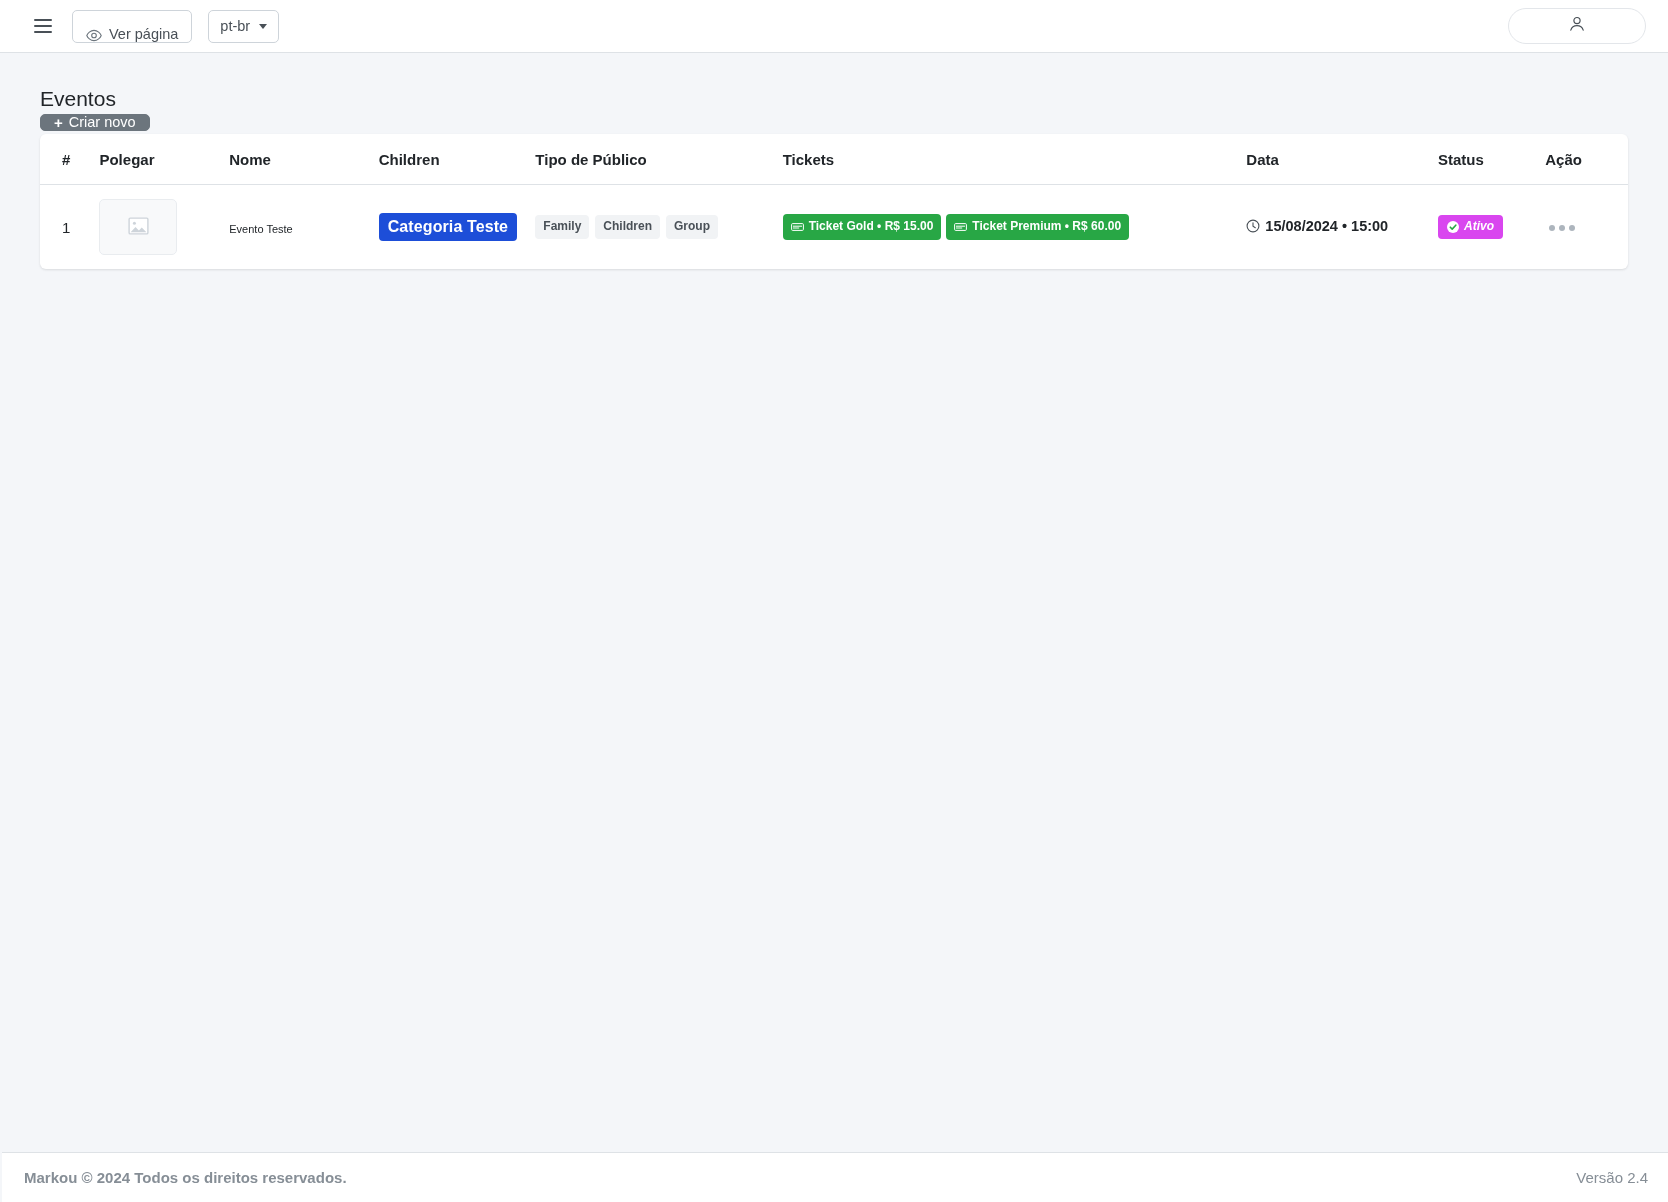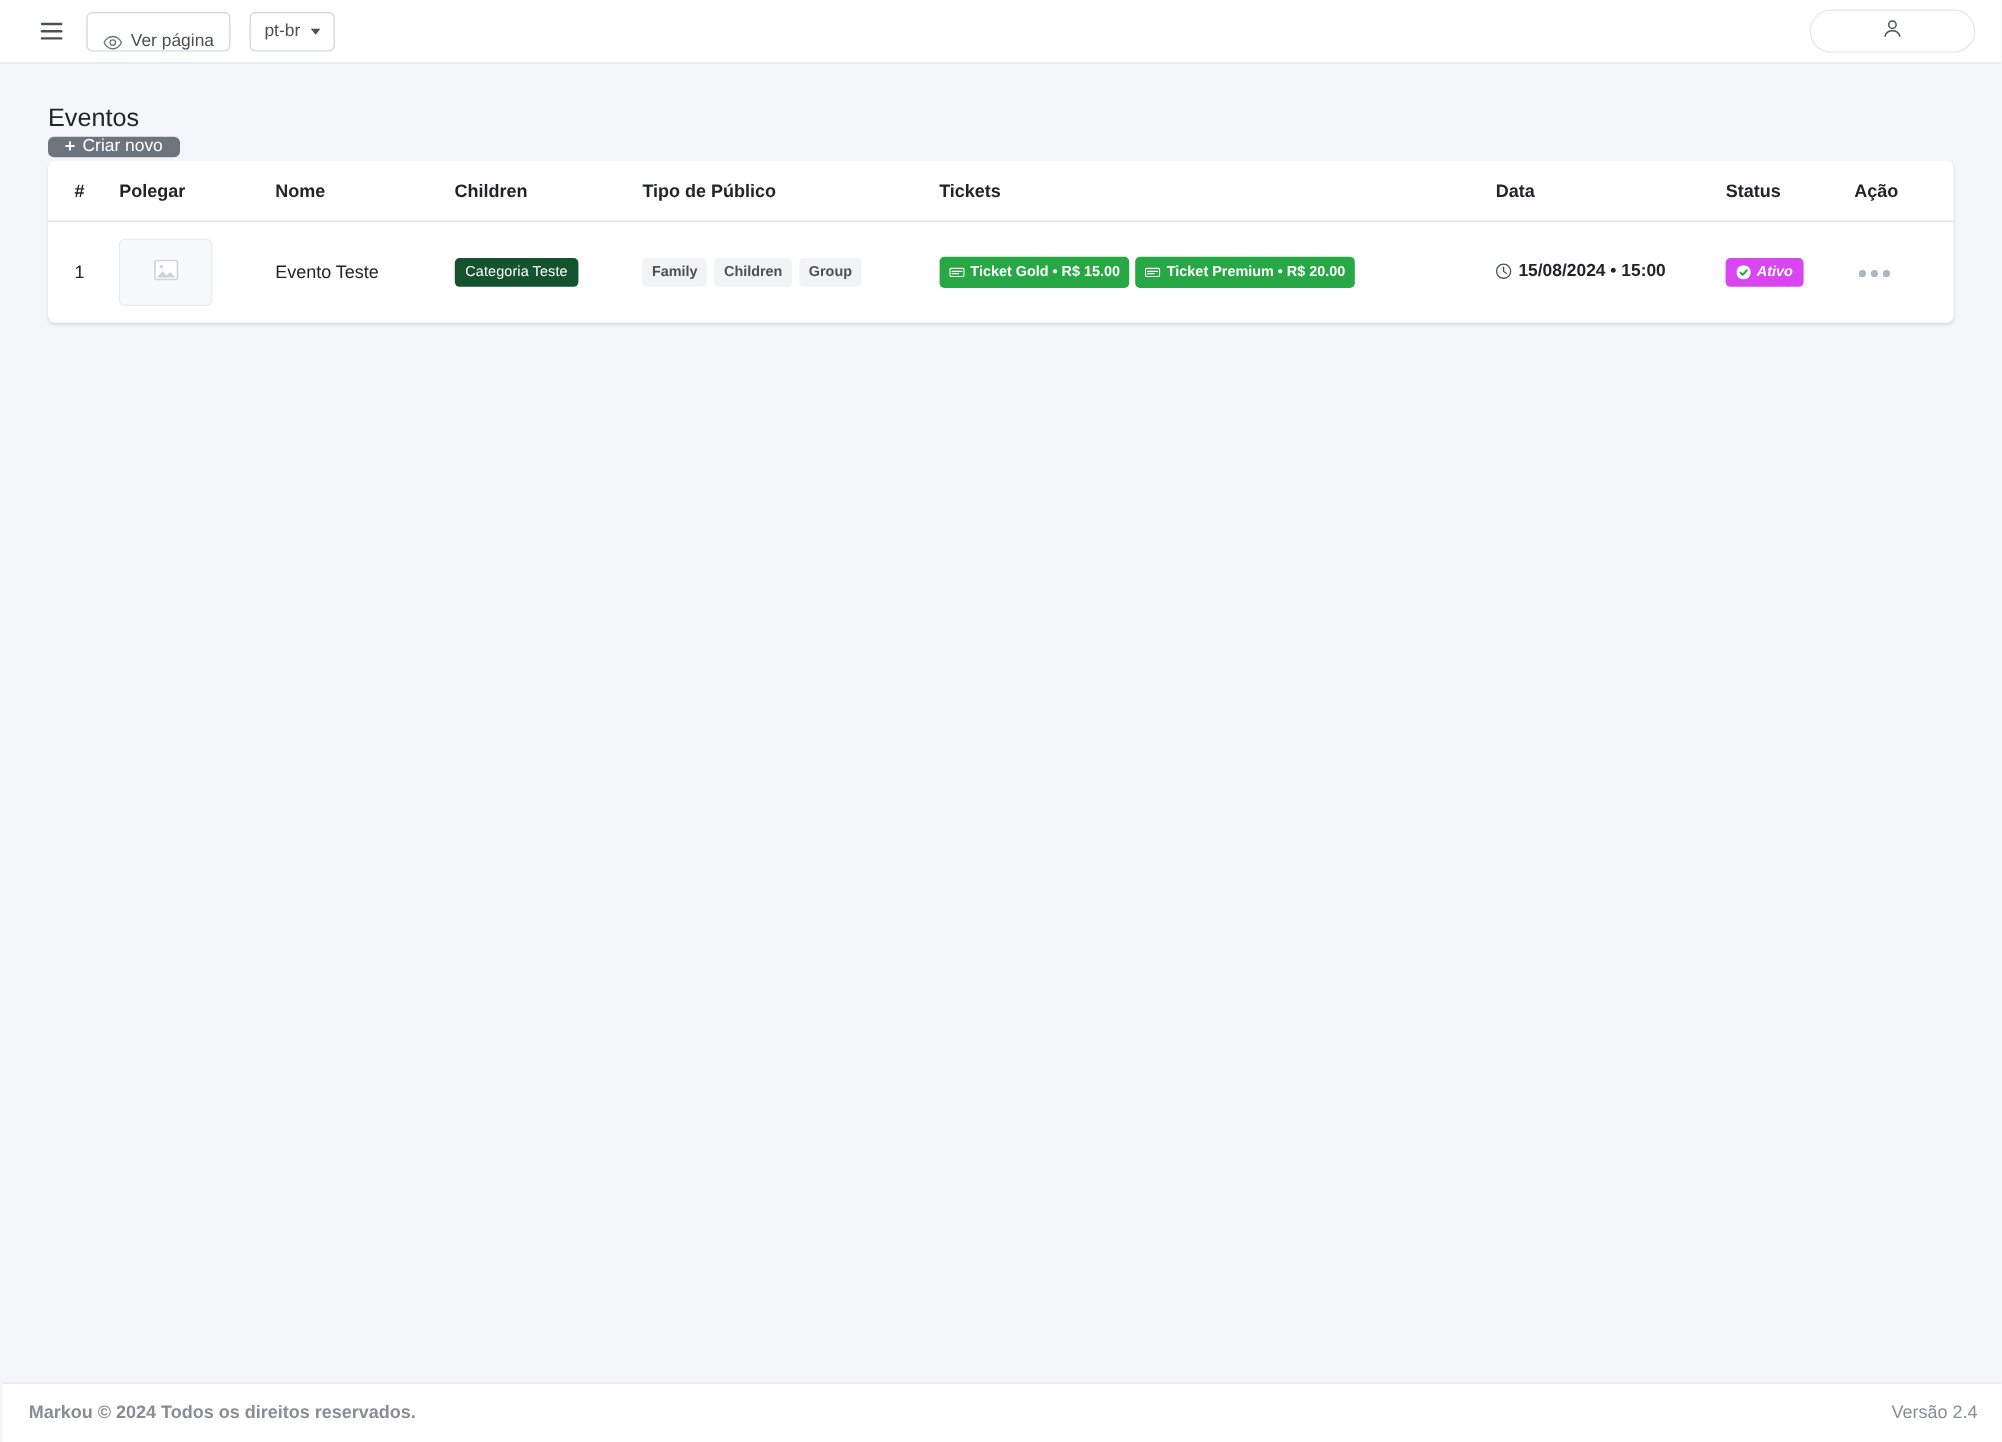--- a/index.html
+++ b/index.html
@@ -216,24 +216,24 @@
     border: 1px solid #e9ecef;
     border-radius: 5px;
     background: #f8f9fa;
     display: flex;
     align-items: center;
     justify-content: center;
   }
 
   .badge-category {
     display: inline-block;
-    background: #14532d;
+    background: #1d4ed8;
     color: #ffffff;
-    font-size: 12px;
-    font-weight: 400;
+    font-size: 16px;
+    font-weight: 700;
     padding: 5px 9px;
     border-radius: 4px;
     letter-spacing: .1px;
     line-height: 1.15;
     white-space: nowrap;
   }
 
   .aud-list {
     display: flex;
     flex-wrap: wrap;
@@ -307,21 +307,21 @@
     border: none;
   }
   .action-dots i {
     display: block;
     width: 6px;
     height: 6px;
     border-radius: 50%;
     background: #adb5bd;
   }
 
-  .row-name { font-size: 15px; color: #212529; white-space: nowrap; }
+  .row-name { font-size: 11px; color: #212529; white-space: nowrap; }
   .row-index { font-size: 15px; color: #212529; }
 
   
   .footer {
     position: absolute;
     left: 2px;
     bottom: 0;
     width: 1668px;
     height: 50px;
     background: #ffffff;
@@ -455,21 +455,21 @@
                   </span>
                   <span>Ticket Gold • R$ 15.00</span>
                 </span>
                 <span class="badge-ticket">
                   <span>
                     <svg width="13" height="10" viewBox="0 0 13 10" fill="none">
                       <rect x="0.6" y="1.6" width="11.8" height="6.8" rx="1" stroke="#ffffff" stroke-width="1" fill="none"></rect>
                       <path d="M2.4 4.2h8.2M2.4 6.0h5.4" stroke="#ffffff" stroke-width="1" stroke-linecap="round"></path>
                     </svg>
                   </span>
-                  <span>Ticket Premium • R$ 20.00</span>
+                  <span>Ticket Premium • R$ 60.00</span>
                 </span>
               </div>
             </td>
 
             <td class="col-date">
               <span class="date-cell">
                 <span>
                   <svg width="14" height="14" viewBox="0 0 14 14" fill="none">
                     <circle cx="7" cy="7" r="5.9" stroke="#495057" stroke-width="1.1" fill="none"></circle>
                     <path d="M7 3.7V7.2l2.3 1.5" stroke="#495057" stroke-width="1.1" stroke-linecap="round" fill="none"></path>

